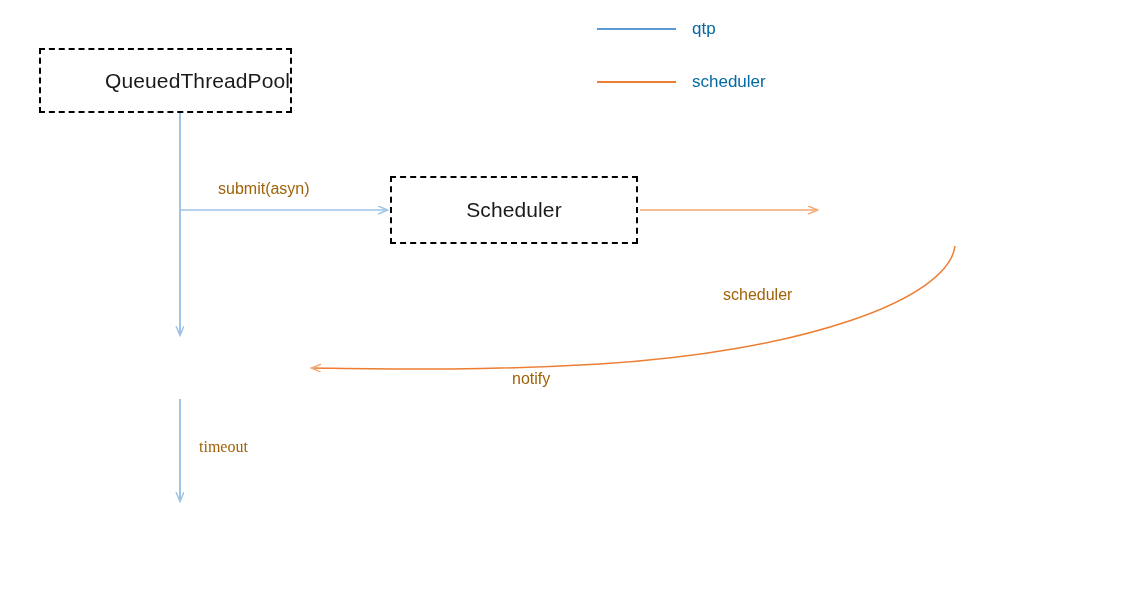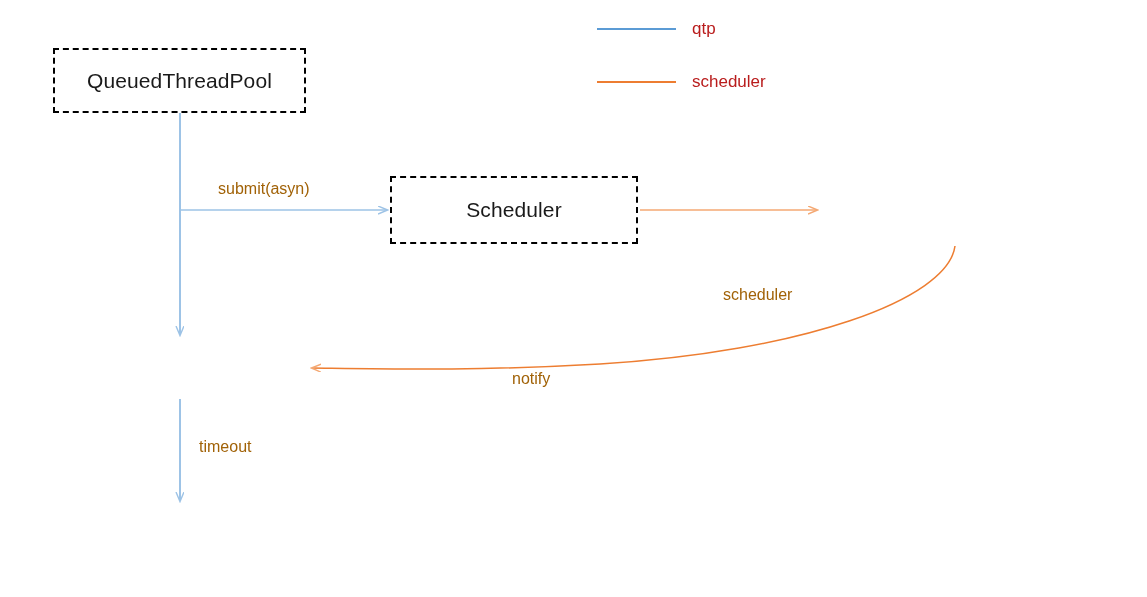--- a/index.html
+++ b/index.html
@@ -41,21 +41,21 @@
   .edge-label {
     position: absolute;
     color: #a16207;
     font-size: 16px;
     font-family: "Liberation Sans", sans-serif;
     white-space: nowrap;
     background: transparent;
   }
   .legend-label {
     position: absolute;
-    color: #b91c1c;
+    color: #0369a1;
     font-size: 17px;
     font-family: "Liberation Sans", sans-serif;
     white-space: nowrap;
   }
 </style>
 </head>
 <body>
 
 <div id="canvas">
 
@@ -76,36 +76,36 @@
     <line x1="640" y1="210" x2="817" y2="210" stroke="#F4A873" stroke-width="1.6" marker-end="url(#arrow-orange)"></line>
 
     <path d="M 955 246 C 948 300 800 352 600 364 C 480 371 390 369 312 368" fill="none" stroke="#ED7D31" stroke-width="1.5" marker-end="url(#arrow-orange)"></path>
 
     <line x1="180" y1="399" x2="180" y2="501" stroke="#9DC3E6" stroke-width="2" marker-end="url(#arrow-blue)"></line>
 
     <line x1="597" y1="29" x2="676" y2="29" stroke="#5B9BD5" stroke-width="1.8"></line>
     <line x1="597" y1="82" x2="676" y2="82" stroke="#ED7D31" stroke-width="1.8"></line>
   </svg>
 
-  <div class="node" style="left:53px; top:48px; width:253px; height:65px;">
+  <div class="node" style="left:39px; top:48px; width:253px; height:65px;justify-content:flex-end;">
     <span>QueuedThreadPool</span>
   </div>
 
   <div class="node" style="left:390px; top:176px; width:248px; height:68px;">
     <span>Scheduler</span>
   </div>
 
 
 
 
   <div class="edge-label" style="left:218px; top:180px;">submit(asyn)</div>
 
   <div class="edge-label" style="left:723px; top:286px;">scheduler</div>
 
   <div class="edge-label" style="left:512px; top:370px;">notify</div>
 
-  <div class="edge-label" style="left:199px; top:438px;">timeout</div>
+  <div class="edge-label" style="left:199px; top:438px;font-family:Liberation Serif, serif;">timeout</div>
 
   <div class="legend-label" style="left:692px; top:19px;">qtp</div>
 
   <div class="legend-label" style="left:692px; top:72px;">scheduler</div>
 
 </div>
 
 </body></html>

